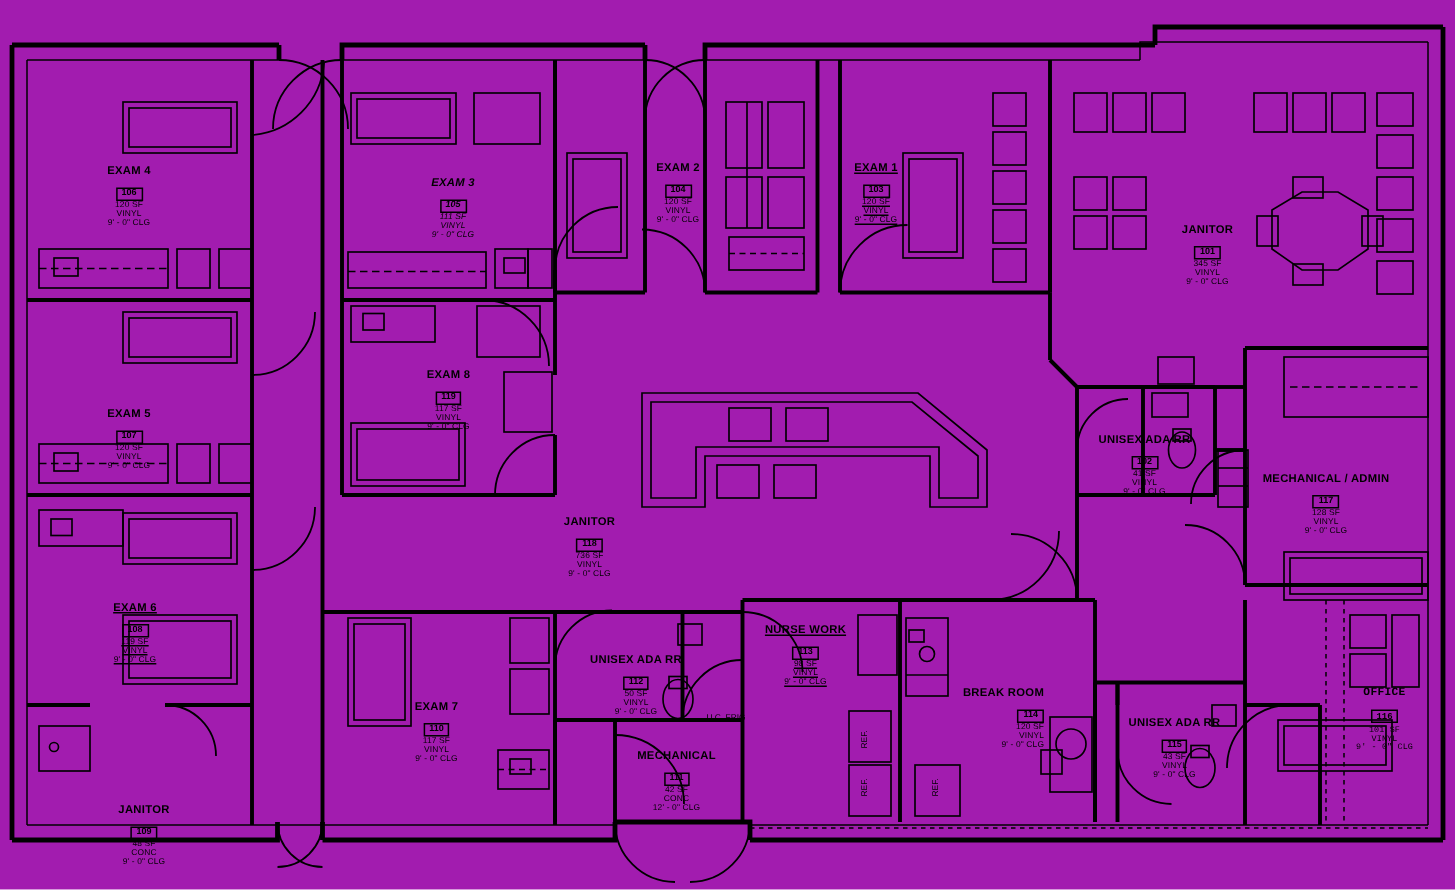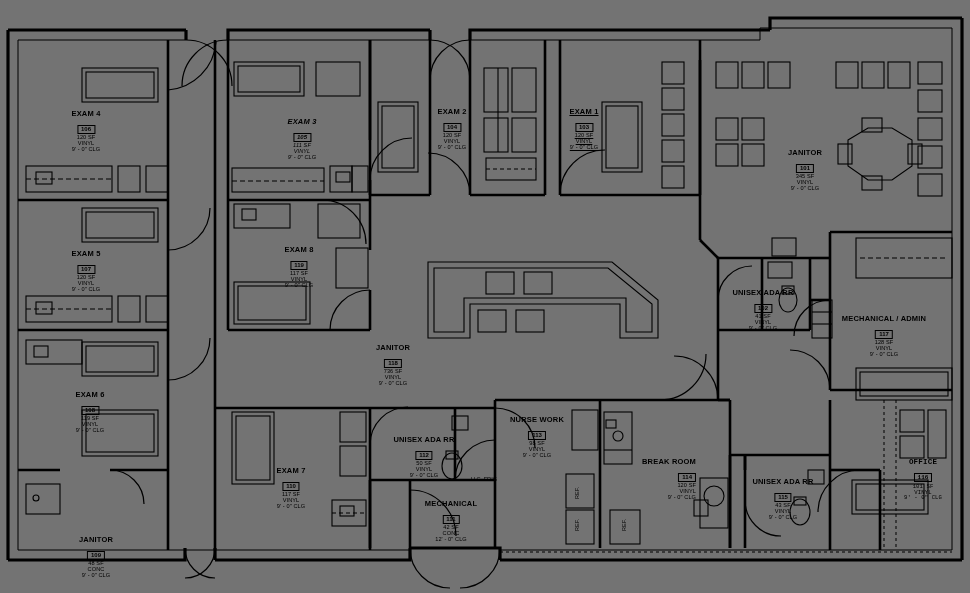--- a/index.html
+++ b/index.html
@@ -1,16 +1,16 @@
 <!DOCTYPE html>
 <html><head>
 <meta charset="utf-8">
 <style>
   html,body{margin:0;padding:0;background:#ffffff;}
-  #plan{position:relative;width:970px;height:593px;background:#737373;
+  #plan{position:relative;width:970px;height:593px;background:#a21caf;
         font-family:"Liberation Sans",sans-serif;overflow:hidden;}
   #plan svg{position:absolute;left:0;top:0;}
   .rtag{position:absolute;text-align:center;color:#000;line-height:1.05;
         white-space:nowrap;}
   .rtag .rname{font-size:7.5px;font-weight:bold;letter-spacing:.2px;}
   .rtag .rnum{display:inline-block;border:1px solid #000;padding:0 3px;
         font-size:6px;font-weight:bold;margin:1px 0 1px 0;line-height:1.25;}
   .rtag .rline{font-size:5.6px;letter-spacing:.1px;}
 </style>
 </head>
@@ -332,28 +332,28 @@
   </svg>
 
   <div id="tags">
       <div class="rtag" style="left: 86px; top: 110px; transform: translateX(-50%);">
         <div class="rname">EXAM 4</div>
         <div><span class="rnum">106</span></div>
         <div class="rline">120 SF</div>
         <div class="rline">VINYL</div>
         <div class="rline">9' - 0" CLG</div>
       </div>
-      <div class="rtag" style="left: 86px; top: 250px; transform: translateX(-50%);">
+      <div class="rtag" style="left: 86px; top: 272px; transform: translateX(-50%);">
         <div class="rname">EXAM 5</div>
         <div><span class="rnum">107</span></div>
         <div class="rline">120 SF</div>
         <div class="rline">VINYL</div>
         <div class="rline">9' - 0" CLG</div>
       </div>
-      <div class="rtag" style="left: 90px; top: 391px; transform: translateX(-50%);">
+      <div class="rtag" style="left: 90px; top: 401px; transform: translateX(-50%); text-decoration: underline;">
         <div class="rname">EXAM 6</div>
         <div><span class="rnum">108</span></div>
         <div class="rline">119 SF</div>
         <div class="rline">VINYL</div>
         <div class="rline">9' - 0" CLG</div>
       </div>
       <div class="rtag" style="left: 96px; top: 520px; transform: translateX(-50%); margin-top: 16px;">
         <div class="rname">JANITOR</div>
         <div><span class="rnum">109</span></div>
         <div class="rline">48 SF</div>
@@ -423,21 +423,21 @@
         <div class="rline">VINYL</div>
         <div class="rline">9' - 0" CLG</div>
       </div>
       <div class="rtag" style="left: 424px; top: 436px; transform: translateX(-50%);">
         <div class="rname">UNISEX ADA RR</div>
         <div><span class="rnum">112</span></div>
         <div class="rline">50 SF</div>
         <div class="rline">VINYL</div>
         <div class="rline">9' - 0" CLG</div>
       </div>
-      <div class="rtag" style="left: 537px; top: 416px; transform: translateX(-50%);">
+      <div class="rtag" style="left: 537px; top: 416px; transform: translateX(-50%); text-decoration: underline;">
         <div class="rname">NURSE WORK</div>
         <div><span class="rnum">113</span></div>
         <div class="rline">98 SF</div>
         <div class="rline">VINYL</div>
         <div class="rline">9' - 0" CLG</div>
       </div>
       <div class="rtag" style="left: 451px; top: 500px; transform: translateX(-50%);">
         <div class="rname">MECHANICAL</div>
         <div><span class="rnum">111</span></div>
         <div class="rline">42 SF</div>

